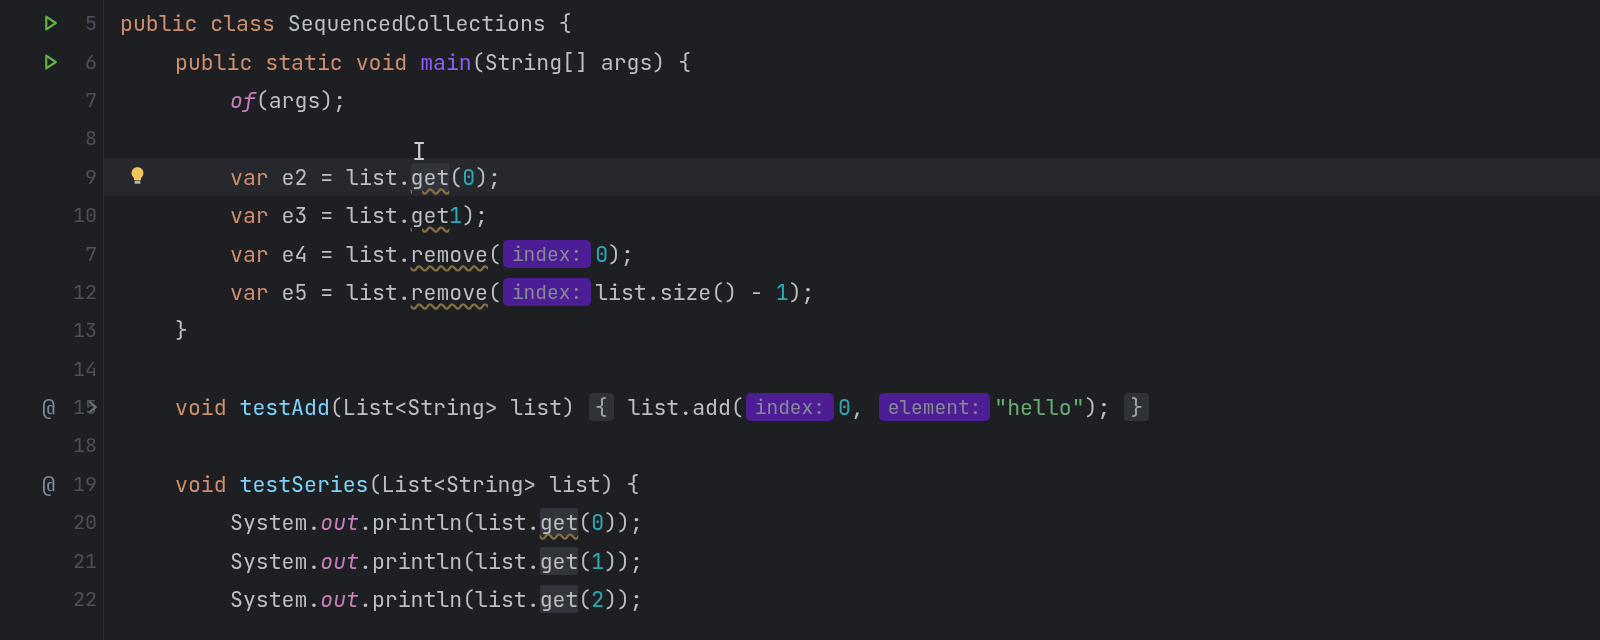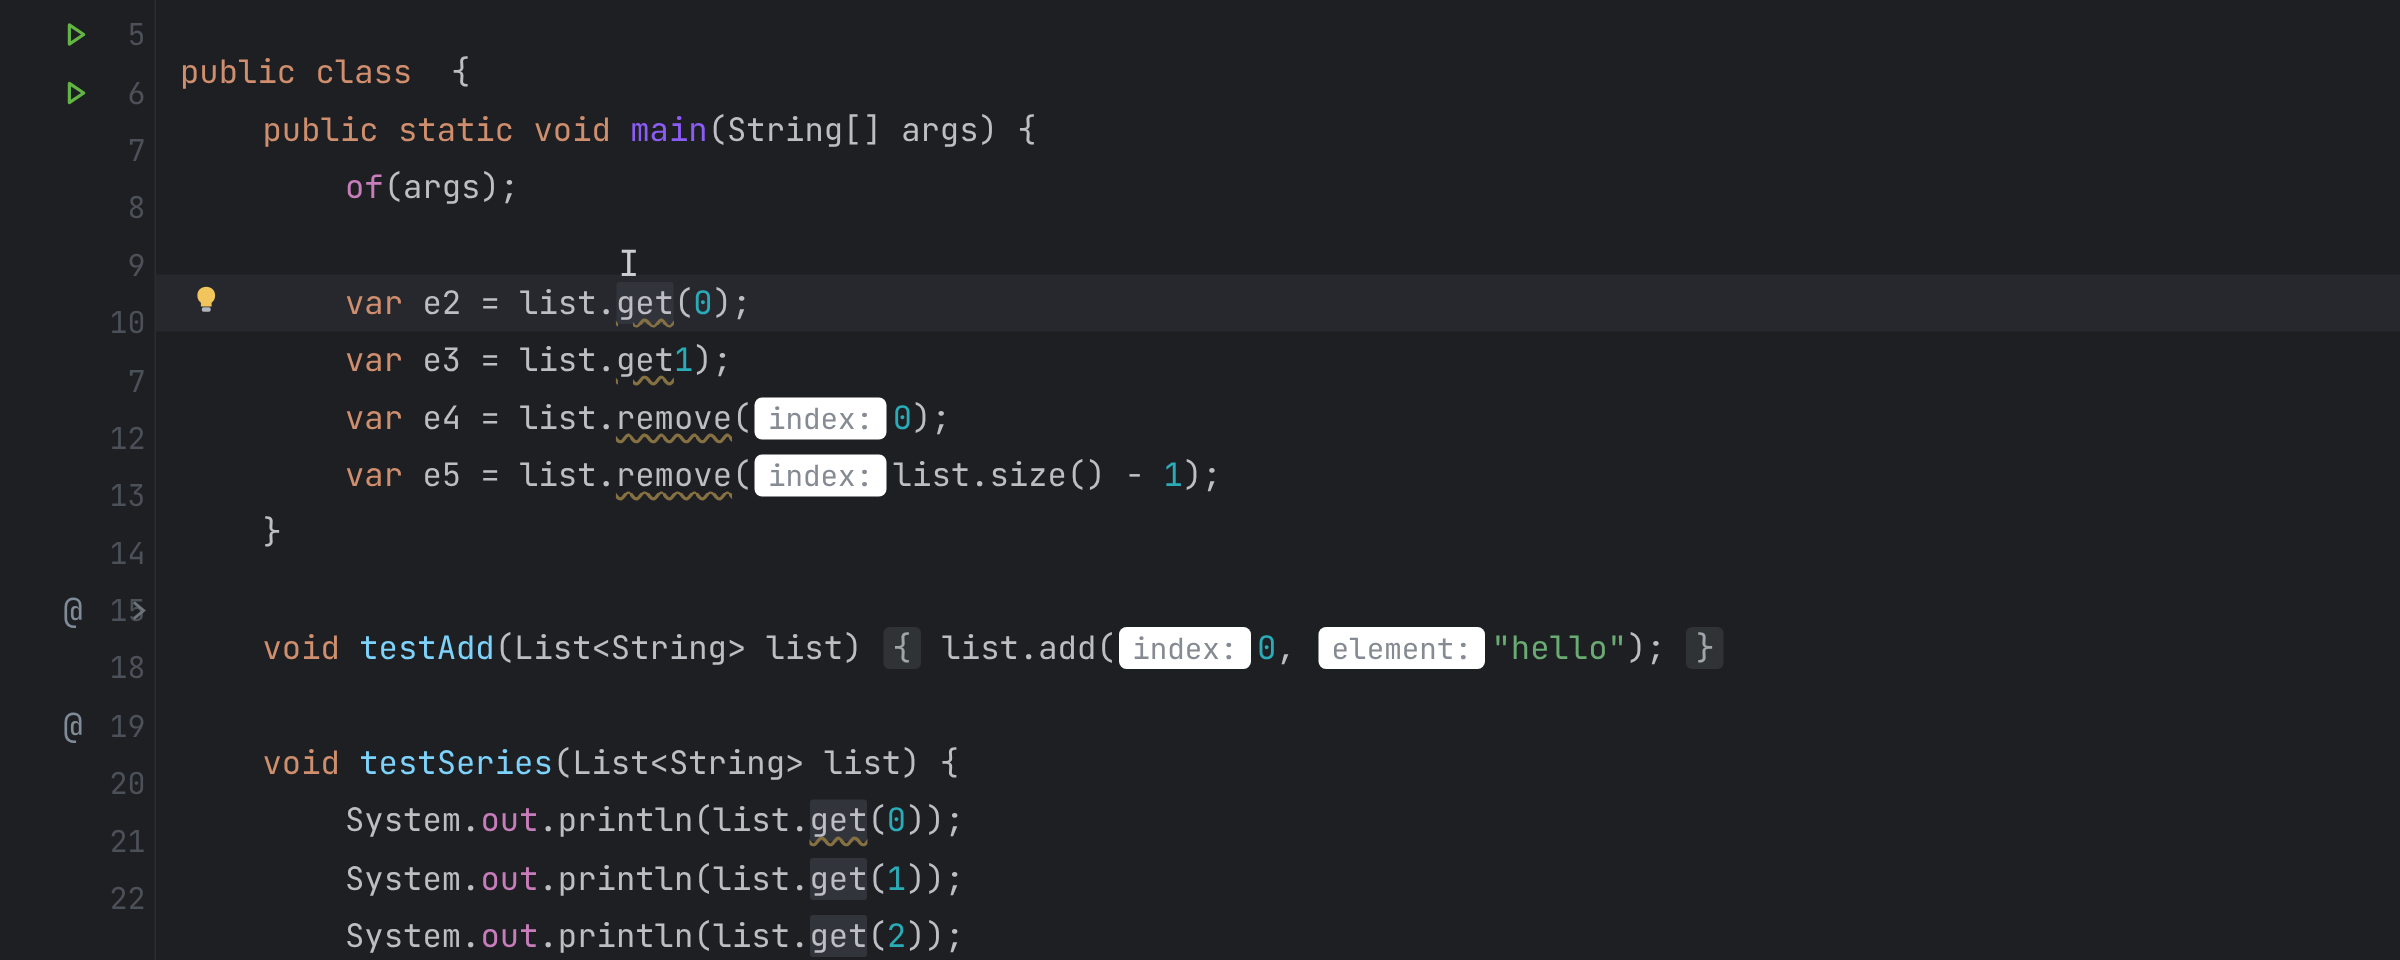--- a/index.html
+++ b/index.html
@@ -40,21 +40,20 @@
     top: 50%;
     transform: translateY(-50%);
     display: flex;
     align-items: center;
   }
   .gicon.right { left: auto; right: 4px; }
   .code {
     flex: 1;
     position: relative;
     padding-top: 4px;
-    margin-top: 25px;
   }
   .line {
     height: 38.4px;
     display: flex;
     align-items: center;
     white-space: pre;
     padding-left: 8px;
     position: relative;
   }
   .line.active { background: #26282e; }
@@ -65,25 +64,25 @@
     transform: translateY(-50%);
   }
   .ind1 { padding-left: 8px; }
   .ind2 { padding-left: 63px; }
   .ind3 { padding-left: 118px; }
   .tk-kw { color: #cf8e6d; }
   .tk-def { color: #8b5cf6; }
   .tk-fn { color: #7dd3fc; }
   .tk-str { color: #6aab73; }
   .tk-num { color: #2aacb8; }
-  .tk-static { color: #c77dbb; }
+  .tk-static { color: #c77dbb; font-style: italic; }
   .tk-plain { color: #bcbec4; }
   .tk-punct { color: #bcbec4; }
   .hint {
-    background: #ffffff;
+    background: #4c1d95;
     color: #858a93;
     border-radius: 5px;
     padding: 1px 9px;
     margin: 0 4px 0 2px;
     font-size: 19.5px;
     text-align: center;
   }
   .fold {
     background: #303336;
     color: #a0a4ab;
@@ -178,21 +177,21 @@
     <div class="grow">
         <span class="lineno">21</span>
       </div>
     <div class="grow">
         <span class="lineno">22</span>
       </div>
   </div>
 
   <div class="code">
 
-    <div class="line"><span class="ind1"></span><span class="tk-kw">public</span><span class="tk-plain"> </span><span class="tk-kw">class</span><span class="tk-plain"> </span><span class="tk-punct"> </span><span class="tk-punct">{</span></div>
+    <div class="line"><span class="ind1"></span><span class="tk-kw">public</span><span class="tk-plain"> </span><span class="tk-kw">class</span><span class="tk-plain"> </span><span class="tk-plain">SequencedCollections</span><span class="tk-punct"> </span><span class="tk-punct">{</span></div>
 
     <div class="line"><span class="ind2"></span><span class="tk-kw">public</span><span> </span><span class="tk-kw">static</span><span> </span><span class="tk-kw">void</span><span> </span><span class="tk-def">main</span><span class="tk-plain">(String[] args) {</span></div>
 
     <div class="line"><span class="ind3"></span><span class="tk-static">of</span><span class="tk-plain">(args);</span></div>
 
     <div class="line"></div>
 
     <div class="line active">
       <span class="bulb"><svg width="19" height="19" viewBox="0 0 16 16">
             <path d="M8 1 C5 1 3 3 3 6 C3 8 4 9 5 10 L5 12 L11 12 L11 10 C12 9 13 8 13 6 C13 3 11 1 8 1 Z" fill="#f2c55c"></path>

